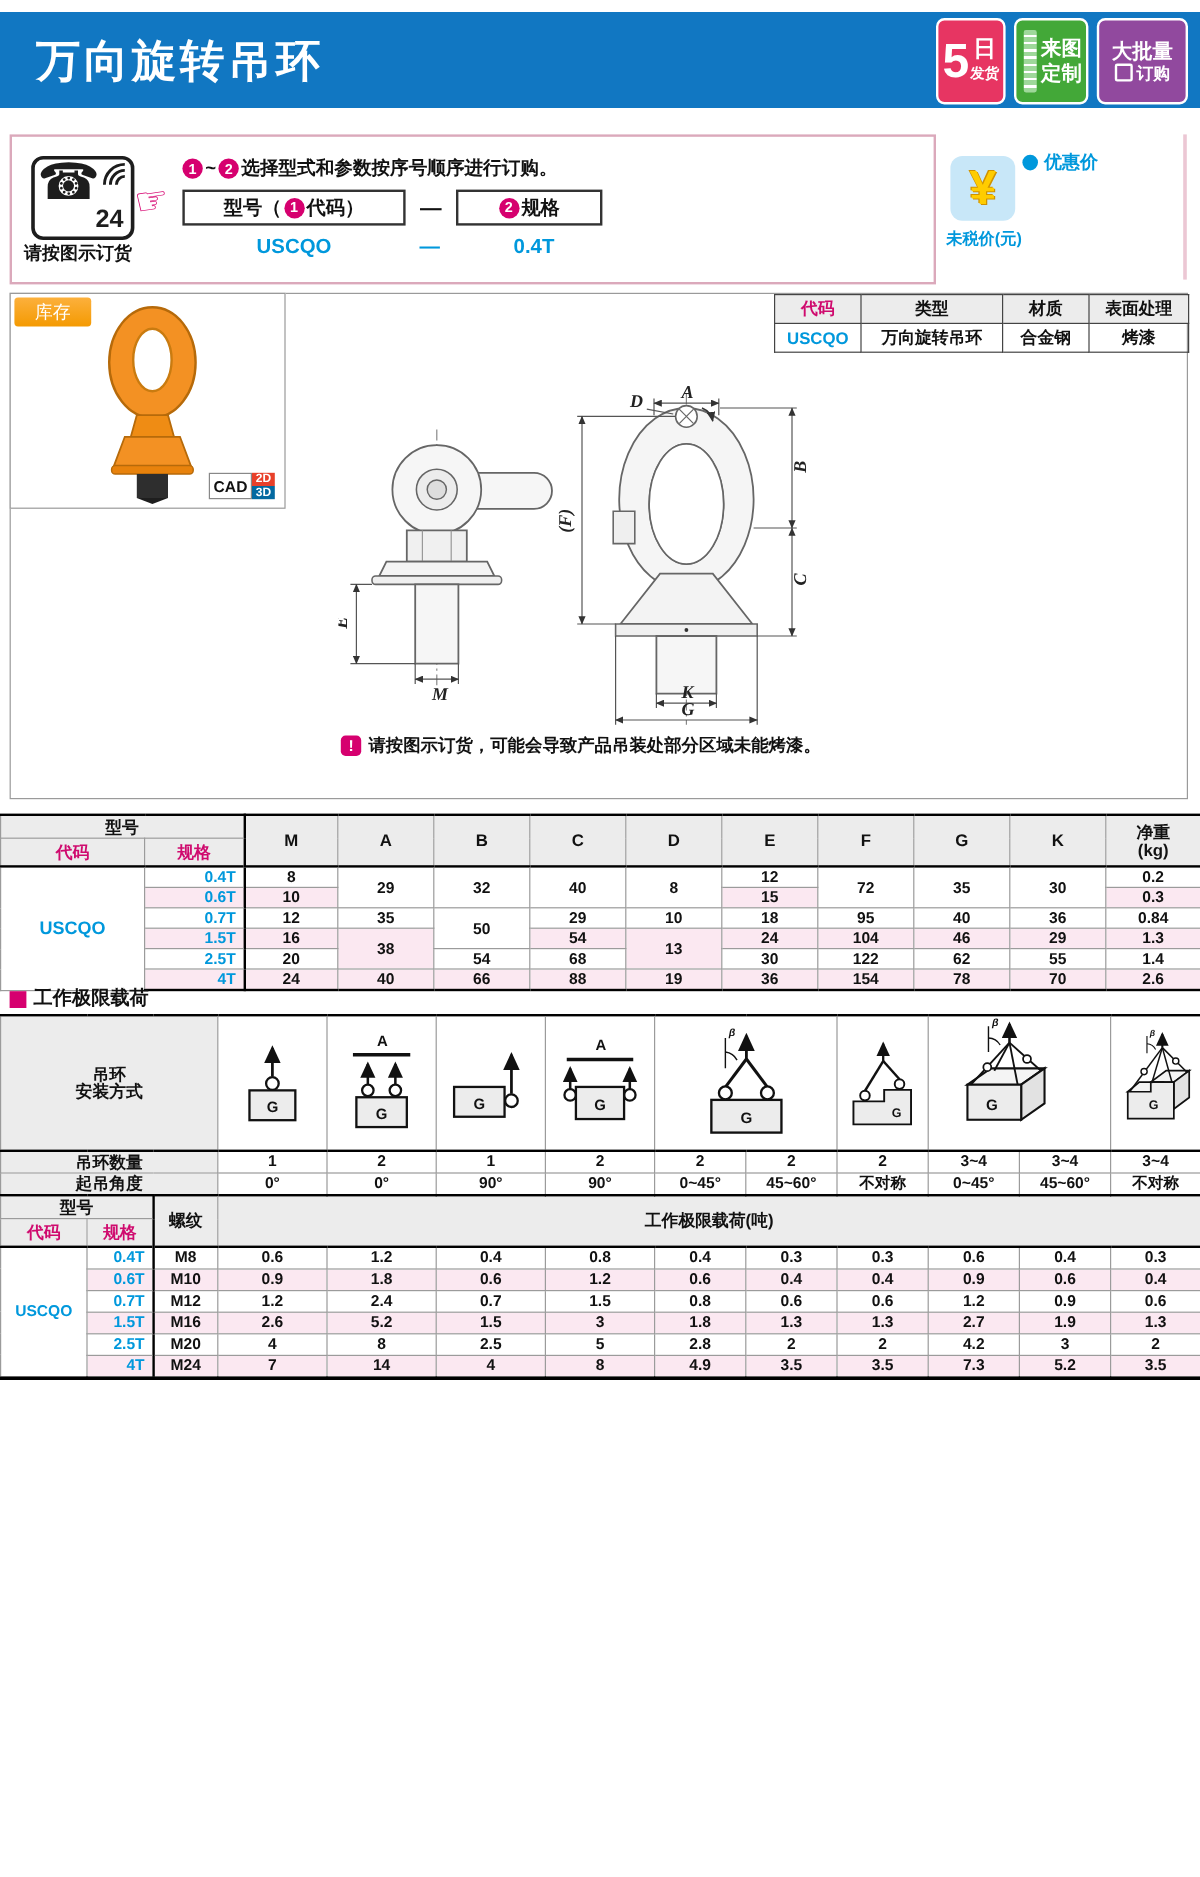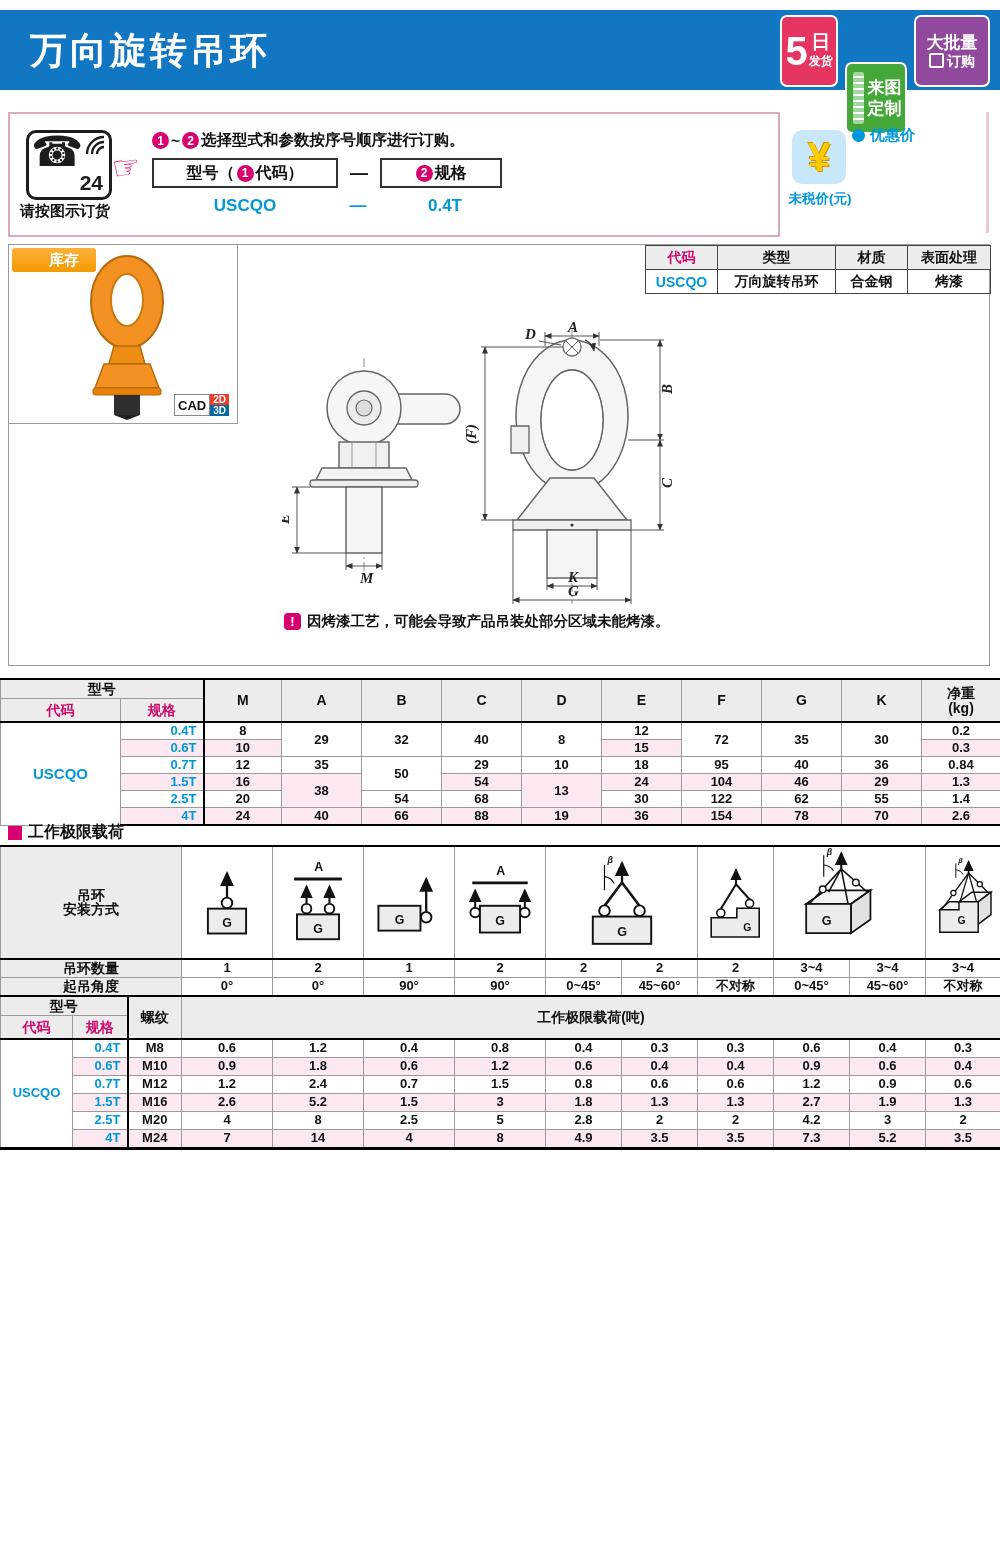--- a/index.html
+++ b/index.html
@@ -6,21 +6,21 @@
   body{font-family:"Liberation Sans",sans-serif;color:#111;}
   .page{position:relative;width:1000px;height:1564px;background:#fff;overflow:hidden;}
   .abs{position:absolute;}
 
   
   .topbar{left:0;top:10px;width:1000px;height:80px;background:#1177c2;}
   .topbar h1{margin:0;position:absolute;left:30px;top:16px;font-size:37px;letter-spacing:3px;color:#fff;font-weight:bold;}
   .badges{position:absolute;right:10px;top:5px;display:flex;gap:7px;}
   .badge{height:68px;border:2px solid #fff;border-radius:7px;color:#fff;font-weight:bold;display:flex;align-items:center;justify-content:center;box-sizing:content-box;}
   .badge.ship{width:54px;background:#e73562;}
-  .badge.custom{width:56px;background:#43a838;padding-left:2px;margin-top:47px;}
+  .badge.custom{width:56px;background:#43a838;padding-left:2px;}
   .badge.bulk{width:72px;background:#91499e;flex-direction:column;line-height:1.15;}
   .ship-big{font-size:40px;line-height:1;}
   .ship-col{display:flex;flex-direction:column;align-items:center;margin-left:1px;}
   .ship-mid{font-size:19px;line-height:1.1;}
   .ship-small{font-size:12px;}
   .ruler{width:11px;height:52px;background:#9ed89a;border-radius:2px;margin-right:4px;
          background-image:repeating-linear-gradient(180deg,#9ed89a 0 4px,#fff 4px 6px);}
   .custom-col{display:flex;flex-direction:column;font-size:17px;line-height:1.25;}
   .bulk-l1{font-size:17px;}
   .bulk-l2{font-size:14px;display:flex;align-items:center;gap:3px;}
@@ -50,21 +50,21 @@
   .deal{left:852px;top:126px;display:flex;align-items:center;gap:5px;color:#0098dc;font-weight:bold;font-size:15px;}
   .dot{width:13px;height:13px;border-radius:50%;background:#0098dc;display:inline-block;}
   .pricetable{left:852px;top:147px;}
   .pricetable table{border-collapse:collapse;}
   .pricetable td{border:1px solid #444;font-size:13px;font-weight:bold;text-align:center;height:23px;padding:0 4px;background:#fff;}
   .pinkedge{left:986px;top:112px;width:3px;height:121px;background:#ecc7d4;}
 
   
   .prodbox{left:8px;top:244px;width:980px;height:420px;border:1px solid #9a9a9a;}
   .photobox{left:8px;top:244px;width:228px;height:178px;border:1px solid #9a9a9a;background:#fff;}
-  .stock{left:12px;top:248px;width:64px;height:24px;background:linear-gradient(#fcb03c,#f49a02);border-radius:3px;color:#fff;font-weight:bold;font-size:15px;display:flex;align-items:center;justify-content:center;padding-left:20px;}
+  .stock{left:12px;top:248px;width:64px;height:24px;background:linear-gradient(#fcb03c,#f49a02);border-radius:3px;color:#fff;font-weight:normal;font-size:15px;display:flex;align-items:center;justify-content:center;}
   .cadband{left:174px;top:394px;display:flex;align-items:stretch;}
   .cadlbl{border:1.5px solid #888;background:#fff;font-weight:bold;font-size:13px;padding:2px 3px;display:flex;align-items:center;}
   .cadcol{display:flex;flex-direction:column;}
   .cad2d,.cad3d{color:#fff;font-size:10px;font-weight:bold;padding:0 3px;display:flex;align-items:center;height:50%;}
   .cad2d{background:#e8402a;} .cad3d{background:#0369a1;}
 
   .infotable{left:645px;top:245px;width:345px;}
   .infotable table{border-collapse:collapse;table-layout:fixed;width:100%;}
   .infotable th,.infotable td{border:1px solid #444;height:23px;text-align:center;font-size:14px;font-weight:bold;padding:0;}
   .infotable th{background:#ececec;}
@@ -297,21 +297,21 @@
     <line x1="92" y1="266" x2="142" y2="266" stroke="#555" stroke-width="1" marker-start="url(#md2)" marker-end="url(#md2)"></line>
     <text x="113" y="262">K</text>
     <line x1="58" y1="210" x2="58" y2="284" stroke="#555" stroke-width="1"></line>
     <line x1="176" y1="210" x2="176" y2="284" stroke="#555" stroke-width="1"></line>
     <line x1="58" y1="280" x2="176" y2="280" stroke="#555" stroke-width="1" marker-start="url(#md2)" marker-end="url(#md2)"></line>
     <text x="113" y="276">G</text>
   </svg>
 
   <div class="abs note">
     <span class="noteicon">!</span>
-    <span>因烤漆工艺，可能会导致产品吊装处部分区域未能烤漆。</span>
+    <span>请按图示订货，可能会导致产品吊装处部分区域未能烤漆。</span>
   </div>
 
   <div class="abs dimtable">
     <table class="grid">
       <colgroup>
         <col style="width:120px">
           <col style="width:83px">
           <col style="width:78px">
           <col style="width:80px">
           <col style="width:80px">

